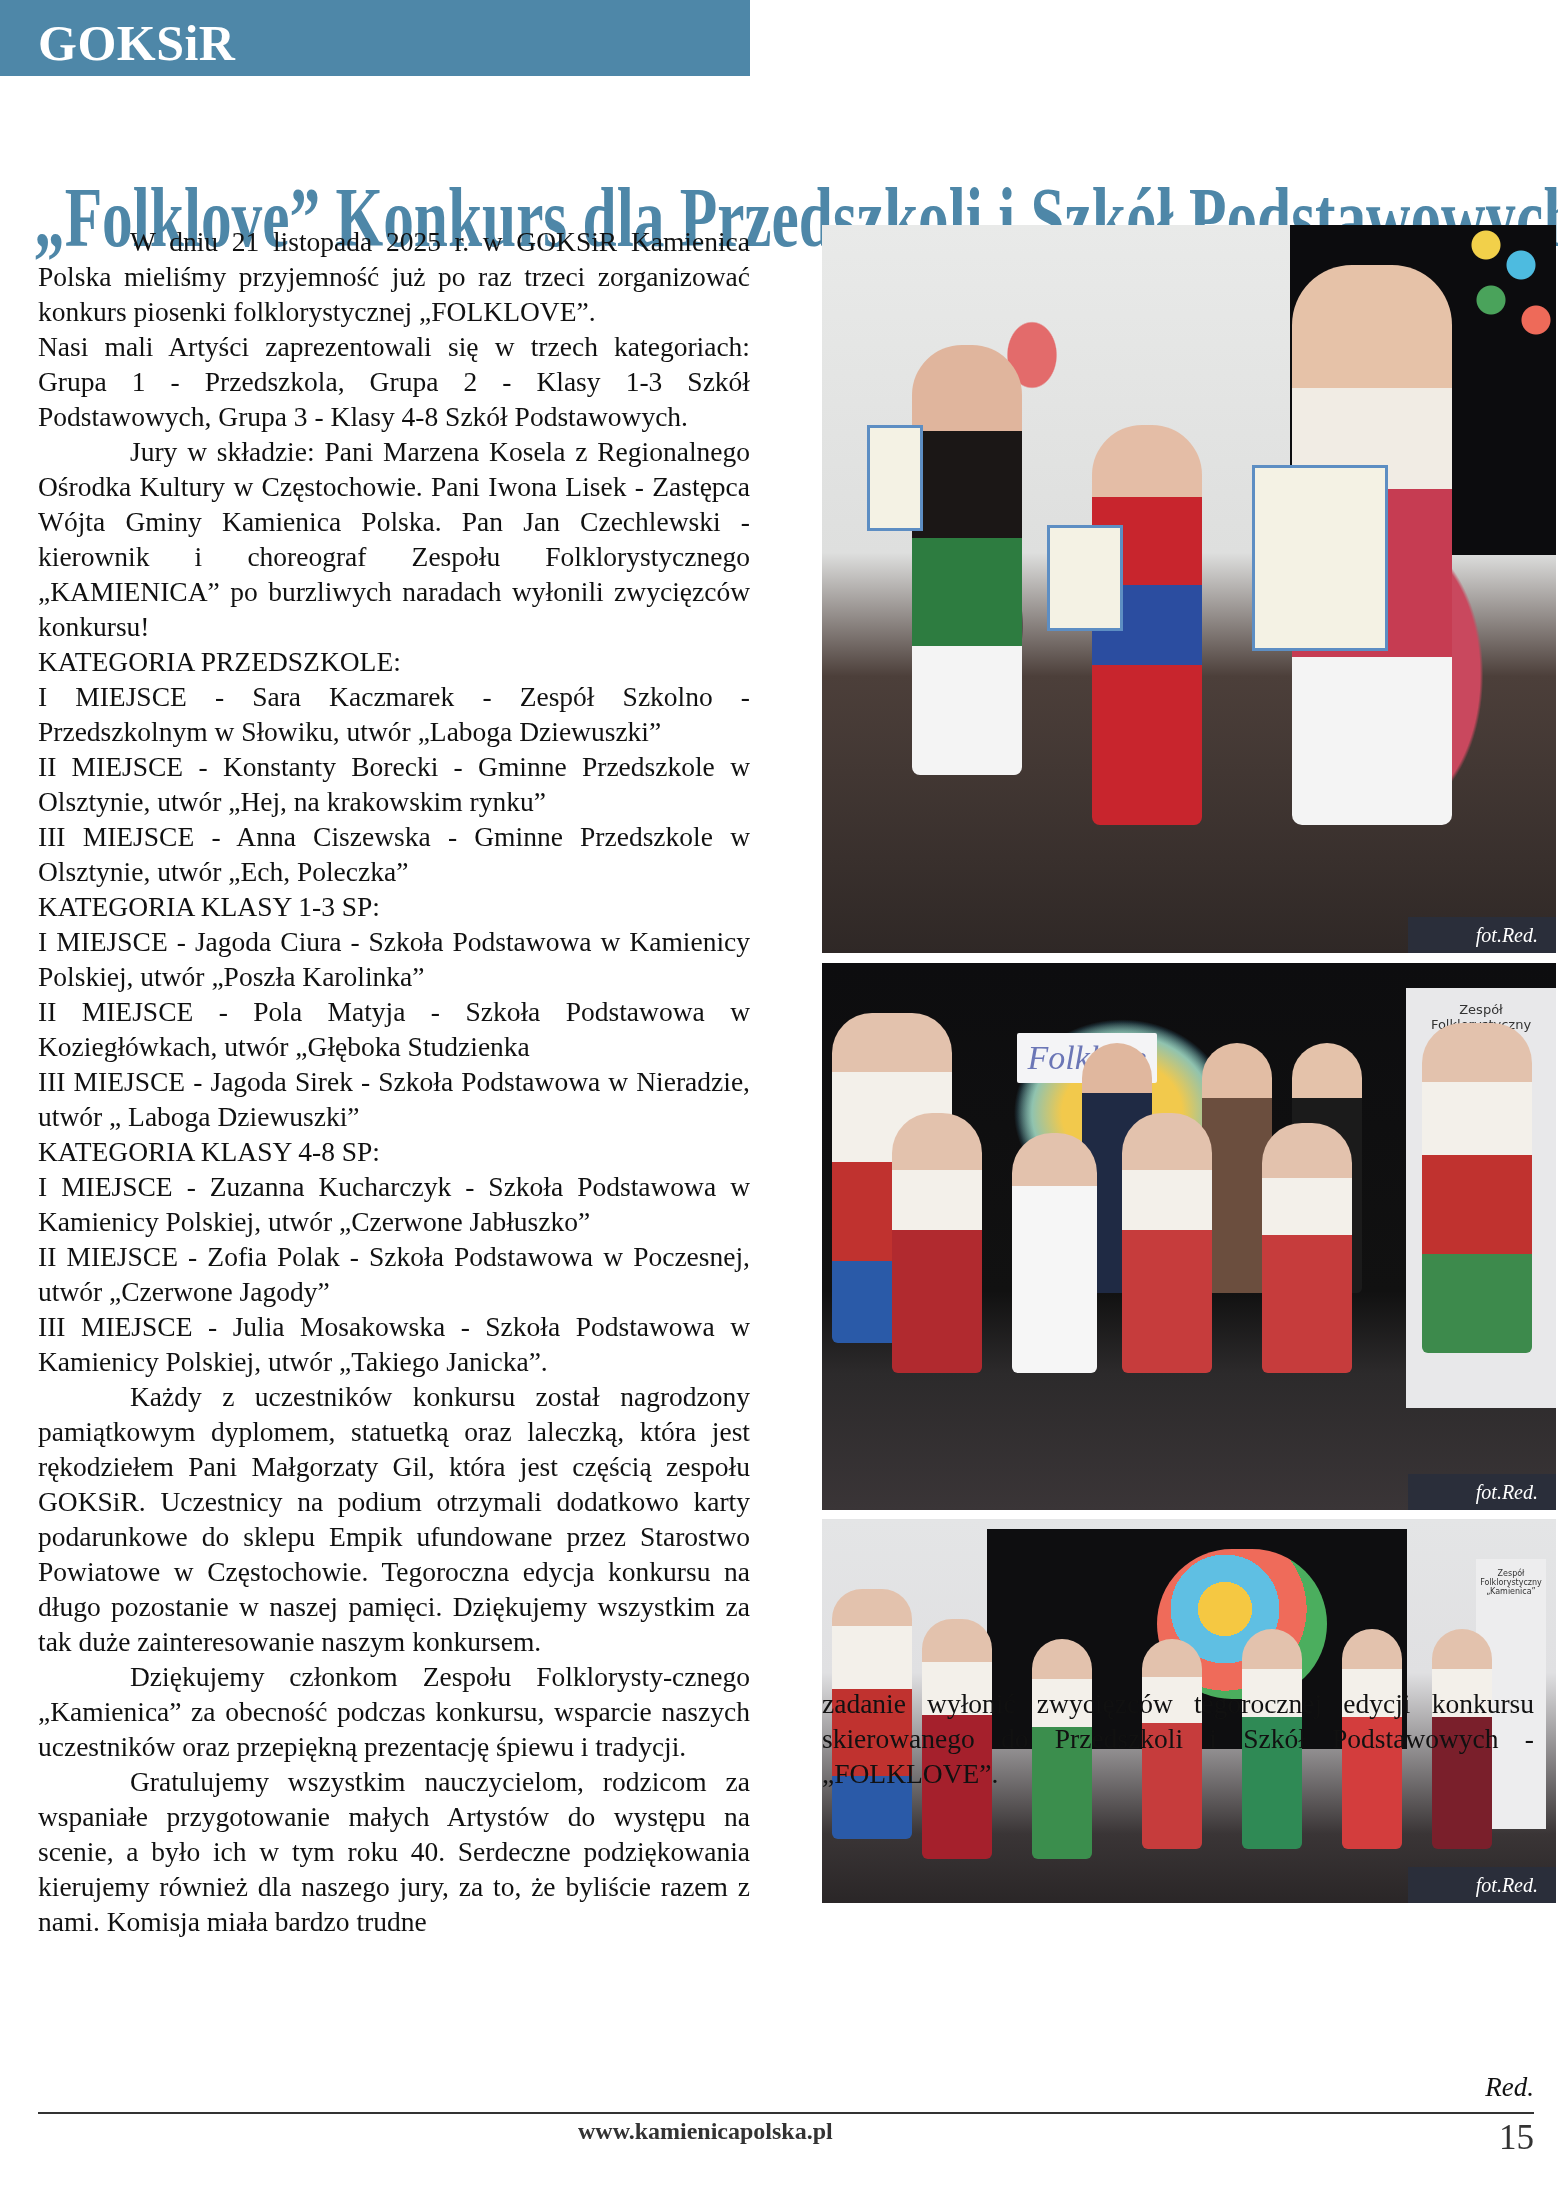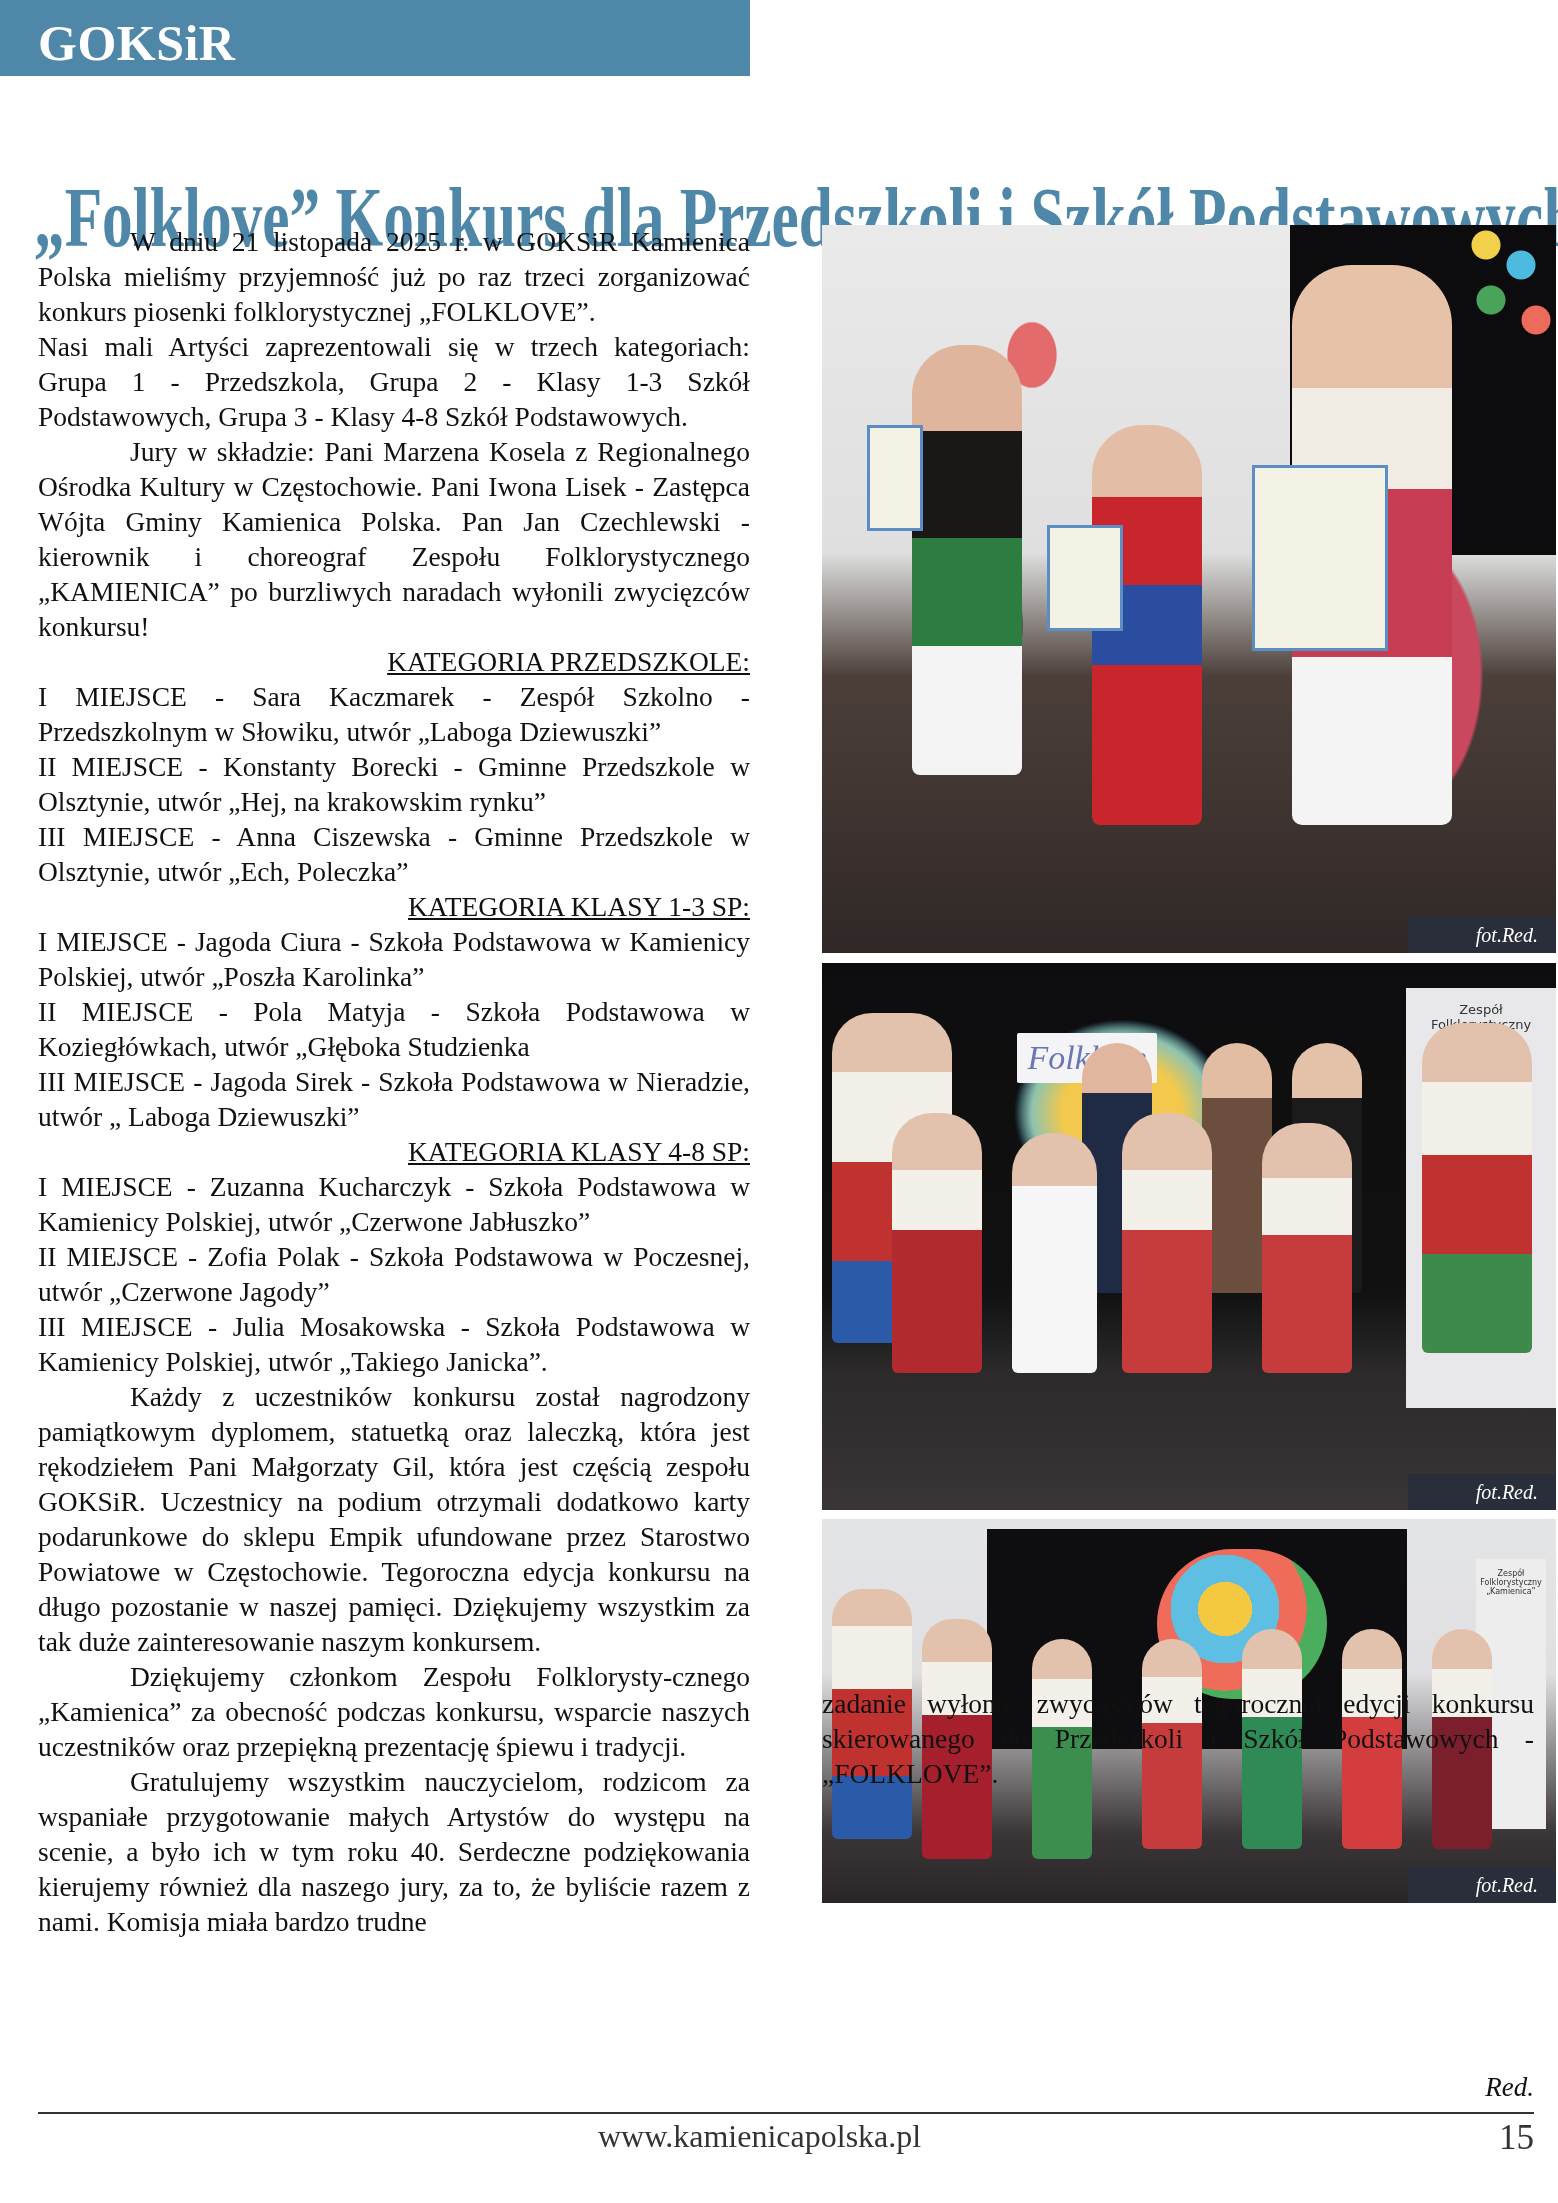--- a/index.html
+++ b/index.html
@@ -20,21 +20,21 @@
     position: absolute; left: 34px; top: 112px; width: 1510px; white-space: nowrap;
     font-size: 84px; font-weight: bold; color: #4e87a8; line-height: 100px;
     transform: scaleX(0.73); transform-origin: left top;
   }
   .col-left {
     position: absolute; left: 38px; top: 224px; width: 712px;
     font-size: 27.5px; line-height: 35px; text-align: justify;
   }
   .col-left p, .col-right p { margin: 0; }
   .indent { text-indent: 92px; }
-  .cat-head { text-decoration: underline; text-align: right; }
+  .cat-head { text-align: left; }
   .entry { text-align: justify; }
   .photos { position: absolute; left: 822px; top: 225px; width: 740px; }
   .photo {
     position: absolute; left: 0; width: 734px; overflow: hidden;
   }
   .photo .credit {
     position: absolute; right: 0; bottom: 0; width: 148px; height: 36px;
     background: #2a2e3a; color: #ffffff; font-style: italic; font-size: 20px;
     text-align: right; padding-right: 18px; box-sizing: border-box; line-height: 36px;
   }
@@ -87,21 +87,21 @@
     position: absolute; left: 822px; top: 1686px; width: 712px;
     font-size: 27.5px; line-height: 35px; text-align: justify;
   }
   .signature {
     position: absolute; right: 24px; top: 2072px; font-style: italic; font-size: 27px;
   }
   .footer-rule {
     position: absolute; left: 38px; top: 2112px; width: 1496px; height: 2px; background: #333;
   }
   .footer-url {
-    position: absolute; left: 598px; top: 2118px; font-size: 32px; color: #333;
+    position: absolute; left: 578px; top: 2118px; font-size: 24px; color: #333; font-weight: bold;
   }
   .page-num {
     position: absolute; right: 24px; top: 2118px; font-size: 35px; color: #333;
   }
 </style>
 </head>
 <body>
 
 <div class="section-banner">
   <span>GOKSiR</span>

